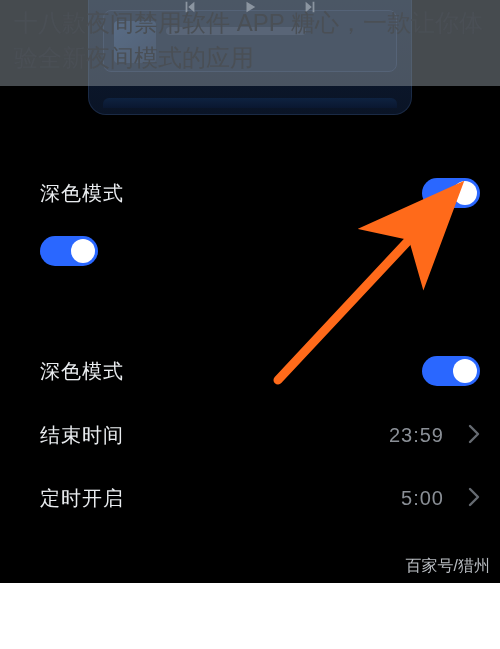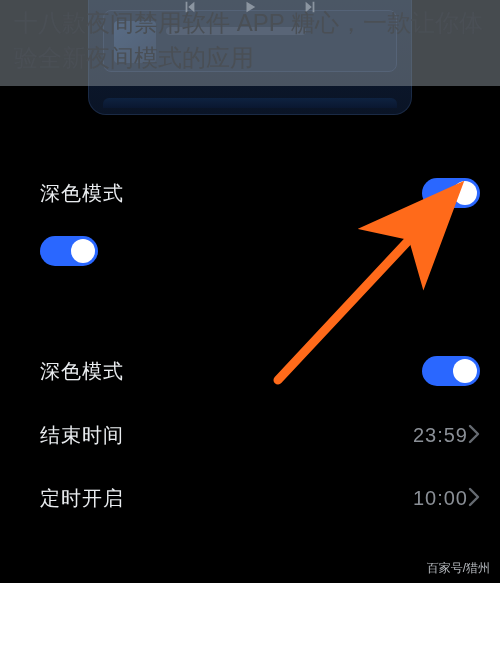--- a/index.html
+++ b/index.html
@@ -49,30 +49,30 @@
     position: absolute; top: 160px; left: 40px; right: 12px;
   }
   .row { display:flex; align-items:center; justify-content:space-between; padding: 18px 8px 18px 0; }
   .row .label { color: #e9ecef; font-size: 20px; letter-spacing: 1px; }
   .row.compact { padding-top: 10px; }
   .group-gap { height: 54px; }
 
   .toggle { position: relative; width: 58px; height: 30px; background:#2a67ff; border-radius: 30px; flex: 0 0 auto; }
   .toggle .knob { position:absolute; top: 3px; right: 3px; width: 24px; height: 24px; background:#fff; border-radius: 50%; }
 
-  .value-cell { display:flex; align-items:center; gap: 0; }
+  .value-cell { display:flex; align-items:center; gap: 24px; }
   .value-text { color:#8a8f96; font-size: 20px; letter-spacing: 1px; }
   .chevron svg { width: 12px; height: 20px; }
   .chevron svg polyline { fill:none; stroke:#666b72; stroke-width:2.4; stroke-linecap:round; stroke-linejoin:round; }
 
   .arrow-annot { position:absolute; top: 176px; left: 254px; width: 220px; height: 220px; z-index: 15; pointer-events:none; }
 
   .attribution {
     position:absolute; right: 10px; bottom: 6px;
-    color:#b9bdc2; font-size: 12px; z-index: 30;
+    color:#b9bdc2; font-size: 16px; z-index: 30;
   }
 </style>
 </head>
 <body>
 
 <div class="page">
 
   <div class="preview-box">
     <div class="preview-controls">
       <span class="ctrl-btn">
@@ -132,21 +132,21 @@
         <span class="value-text">23:59</span>
         <span class="chevron"><svg viewBox="0 0 12 20">
               <polyline points="2,2 10,10 2,18"></polyline>
             </svg></span>
       </span>
     </div>
 
     <div class="row">
       <span class="label">定时开启</span>
       <span class="value-cell">
-        <span class="value-text">10:00</span>
+        <span class="value-text">5:00</span>
         <span class="chevron"><svg viewBox="0 0 12 20">
               <polyline points="2,2 10,10 2,18"></polyline>
             </svg></span>
       </span>
     </div>
 
   </div>
 
   <div class="arrow-annot">
     <svg viewBox="0 0 220 220" width="220" height="220">

